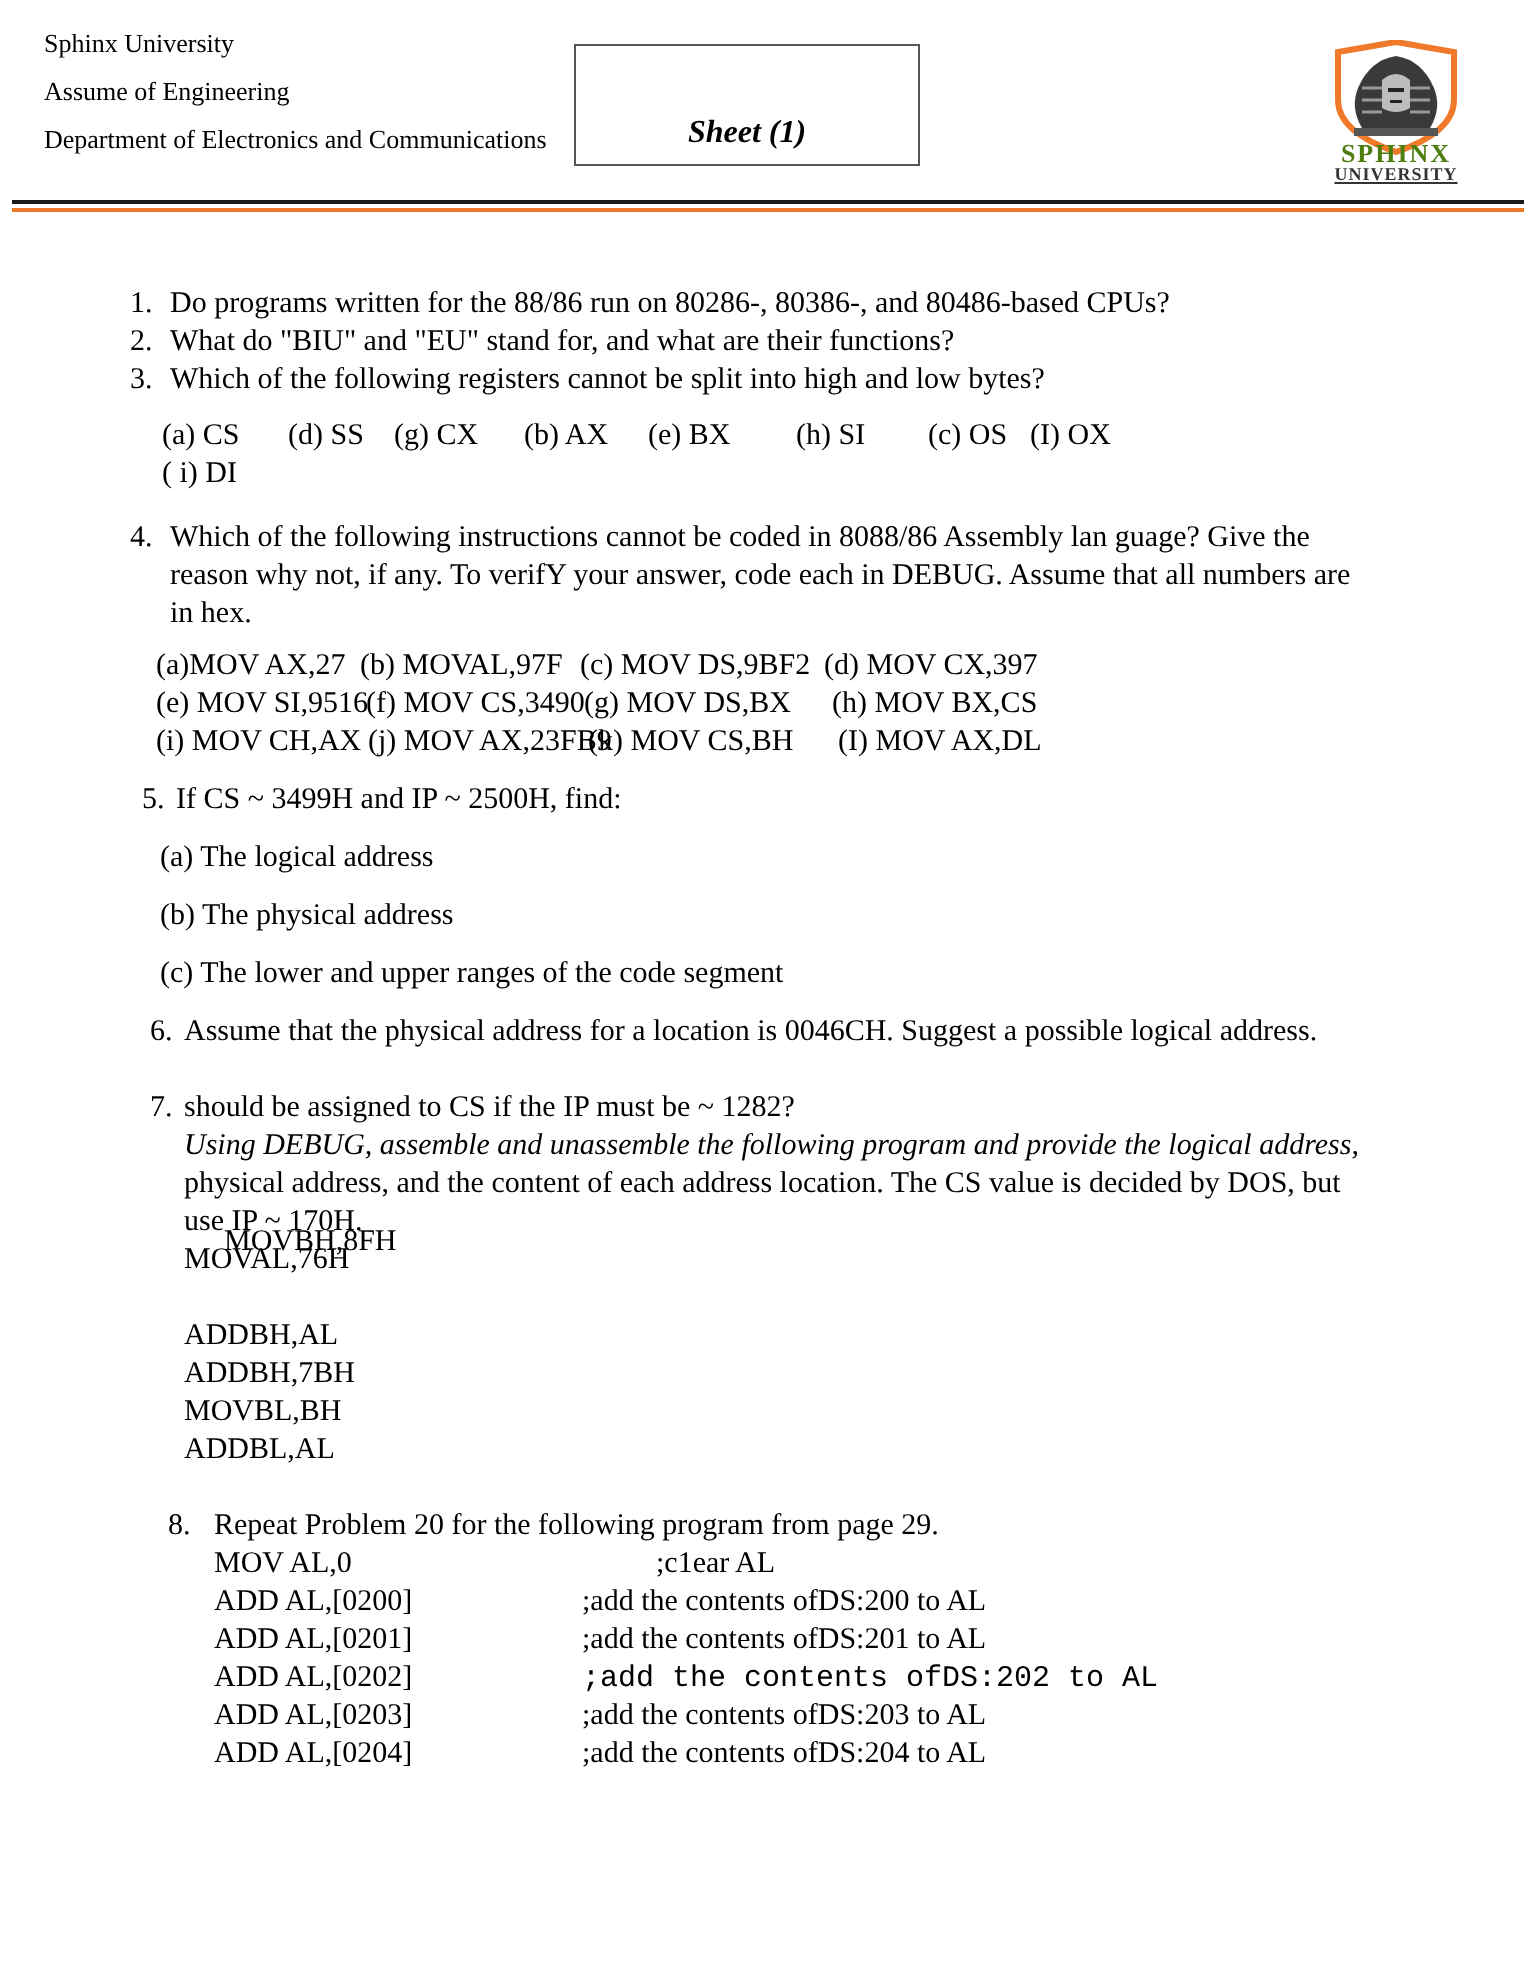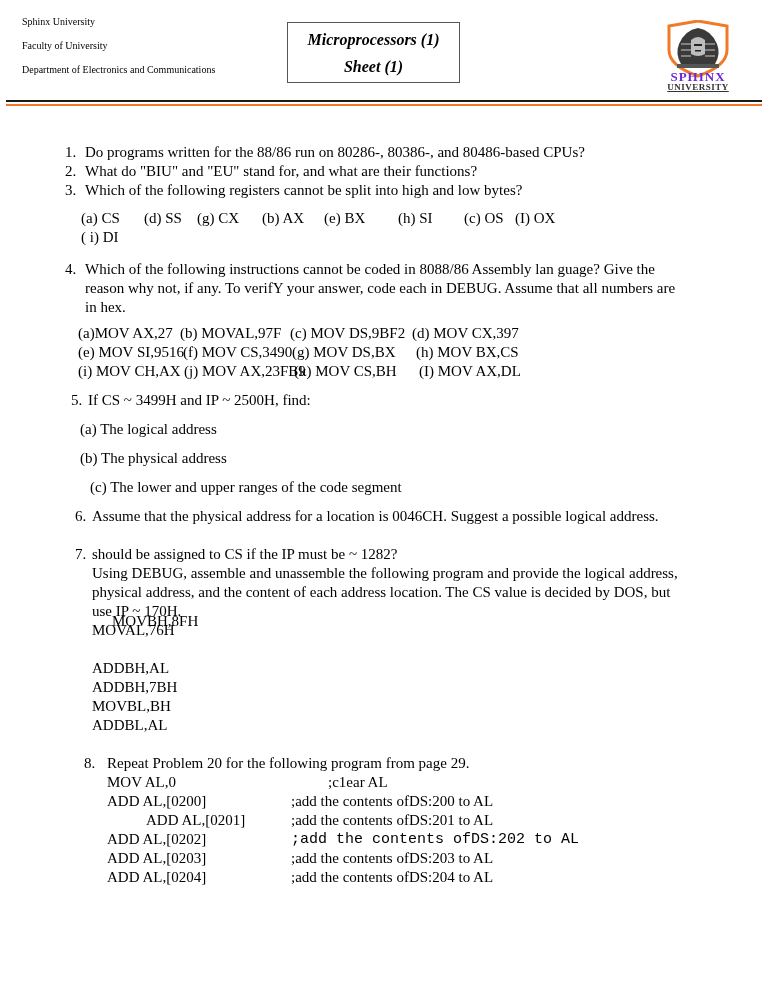--- a/index.html
+++ b/index.html
@@ -1,54 +1,53 @@
 <!DOCTYPE html>
 <html><head>
 <meta charset="utf-8">
 <style>
   html, body { margin: 0; padding: 0; background: #ffffff; }
   body { width: 768px; height: 994px; position: relative; overflow: hidden;
          font-family: "Liberation Serif", "DejaVu Serif", serif; color: #000; }
-  .hdr-left { position: absolute; left: 22px; top: 16px; font-size: 10px; line-height: 12px; }
+  .hdr-left { position: absolute; left: 22px; top: 16px; font-size: 13px; line-height: 12px; }
   .hdr-left div { margin-bottom: 12px; }
   .title-box { position: absolute; left: 287px; top: 22px; width: 173px; height: 61px;
                border: 1px solid #555; box-sizing: border-box; text-align: center;
                font-weight: bold; font-style: italic; font-size: 16px; }
   .title-box .t1 { position: absolute; left: 0; right: 0; top: 8px; }
   .title-box .t2 { position: absolute; left: 0; right: 0; top: 35px; }
   .logo { position: absolute; left: 655px; top: 20px; width: 86px; height: 72px; }
   .rule-black { position: absolute; left: 6px; right: 6px; top: 100px; height: 2px; background: #1a1a1a; }
   .rule-orange { position: absolute; left: 6px; right: 6px; top: 104px; height: 2px; background: #f07a2a; }
   .abs { position: absolute; font-size: 15px; line-height: 19px; white-space: nowrap; }
 </style>
 </head>
 <body>
 
 <div class="hdr-left">
   <div>Sphinx University</div>
-  <div>Faculty of University</div>
+  <div>Assume of Engineering</div>
   <div>Department of Electronics and Communications</div>
 </div>
 
 <div class="title-box">
-  <div class="t1">Microprocessors (1)</div>
   <div class="t2">Sheet (1)</div>
 </div>
 
 <div class="logo">
   <svg width="86" height="72" viewBox="0 0 86 72">
     <path d="M14 6 L43 1 L72 6 L72 30 Q72 46 43 56 Q14 46 14 30 Z" fill="none" stroke="#f07a2a" stroke-width="3"></path>
     <path d="M43 8 Q30 10 24 24 Q20 34 26 44 L60 44 Q66 34 62 24 Q56 10 43 8 Z" fill="#3a3a3a"></path>
     <path d="M36 20 Q43 14 50 20 L50 34 Q43 38 36 34 Z" fill="#bdbdbd"></path>
     <rect x="39" y="24" width="8" height="2" fill="#222"></rect>
     <rect x="40" y="30" width="6" height="1.5" fill="#222"></rect>
     <path d="M26 24 L36 24 M26 30 L36 30 M26 36 L36 36 M50 24 L60 24 M50 30 L60 30 M50 36 L60 36" stroke="#999" stroke-width="1.5"></path>
     <rect x="22" y="44" width="42" height="4" fill="#555"></rect>
   </svg>
-  <div style="position:absolute;left:0;right:0;top:51px;text-align:center;font-family:'Liberation Serif',serif;font-weight:bold;font-size:13px;color:#6d28d9;letter-spacing:1px;line-height:12px;">SPHINX</div>
+  <div style="position:absolute;left:0;right:0;top:51px;text-align:center;font-family:'Liberation Serif',serif;font-weight:bold;font-size:13px;color:#4d7c0f;letter-spacing:1px;line-height:12px;">SPHINX</div>
   <div style="position:absolute;left:0;right:0;top:62px;text-align:center;font-family:'Liberation Serif',serif;font-weight:bold;font-size:9px;color:#333;letter-spacing:0.5px;line-height:10px;text-decoration:underline;">UNIVERSITY</div>
 </div>
 
 <div class="rule-black"></div>
 <div class="rule-orange"></div>
 
 <div>
   <span class="abs" style="left:65px;top:143px;">1.</span>
   <span class="abs" style="left:85px;top:143px;">Do programs written for the 88/86 run on 80286-, 80386-, and 80486-based CPUs?</span>
 </div>
@@ -90,53 +89,53 @@
   <span class="abs" style="left:184px;top:362px;">(j) MOV AX,23FB9</span>
   <span class="abs" style="left:294px;top:362px;">(k) MOV CS,BH</span>
   <span class="abs" style="left:419px;top:362px;">(I) MOV AX,DL</span>
 </div>
 
 <div>
   <span class="abs" style="left:71px;top:391px;">5.</span>
   <span class="abs" style="left:88px;top:391px;">If CS ~ 3499H and IP ~ 2500H, find:</span>
   <span class="abs" style="left:80px;top:420px;">(a) The logical address</span>
   <span class="abs" style="left:80px;top:449px;">(b) The physical address</span>
-  <span class="abs" style="left:90px;top:478px;text-align:center;">(c) The lower and upper ranges of the code segment</span>
+  <span class="abs" style="left:80px;top:478px;text-align:center;">(c) The lower and upper ranges of the code segment</span>
 </div>
 
 <div>
   <span class="abs" style="left:75px;top:507px;">6.</span>
   <span class="abs" style="left:92px;top:507px;">Assume that the physical address for a location is 0046CH. Suggest a possible logical address.</span>
 </div>
 
 <div>
   <span class="abs" style="left:75px;top:545px;">7.</span>
   <span class="abs" style="left:92px;top:545px;">should be assigned to CS if the IP must be ~ 1282?</span>
-  <span class="abs" style="left:92px;top:564px;">Using DEBUG, assemble and unassemble the following program and provide the logical address,</span>
+  <span class="abs" style="left:92px;top:564px;font-style:italic;">Using DEBUG, assemble and unassemble the following program and provide the logical address,</span>
   <span class="abs" style="left:92px;top:583px;">physical address, and the content of each address location. The  CS value is decided by DOS, but</span>
   <span class="abs" style="left:92px;top:602px;">use IP ~ 170H.</span>
   <span class="abs" style="left:92px;top:621px;">MOVAL,76H</span>
   <span class="abs" style="left:92px;top:612px;margin-left:20px;">MOVBH,8FH</span>
   <span class="abs" style="left:92px;top:659px;">ADDBH,AL</span>
   <span class="abs" style="left:92px;top:678px;">ADDBH,7BH</span>
   <span class="abs" style="left:92px;top:697px;">MOVBL,BH</span>
   <span class="abs" style="left:92px;top:716px;">ADDBL,AL</span>
 </div>
 
 <div>
   <span class="abs" style="left:84px;top:754px;">8.</span>
   <span class="abs" style="left:107px;top:754px;">Repeat Problem 20 for the following program from page 29.</span>
 
   <span class="abs" style="left:107px;top:773px;">MOV AL,0</span>
   <span class="abs" style="left:328px;top:773px;">;c1ear AL</span>
 
   <span class="abs" style="left:107px;top:792px;">ADD AL,[0200]</span>
   <span class="abs" style="left:291px;top:792px;">;add the contents ofDS:200 to AL</span>
 
-  <span class="abs" style="left:107px;top:811px;margin-left:39px;">ADD AL,[0201]</span>
+  <span class="abs" style="left:107px;top:811px;">ADD AL,[0201]</span>
   <span class="abs" style="left:291px;top:811px;">;add the contents ofDS:201 to AL</span>
 
   <span class="abs" style="left:107px;top:830px;">ADD AL,[0202]</span>
   <span class="abs" style="left:291px;top:830px;font-family:Liberation Mono, monospace;">;add the contents ofDS:202 to AL</span>
 
   <span class="abs" style="left:107px;top:849px;">ADD AL,[0203]</span>
   <span class="abs" style="left:291px;top:849px;">;add the contents ofDS:203 to AL</span>
 
   <span class="abs" style="left:107px;top:868px;">ADD AL,[0204]</span>
   <span class="abs" style="left:291px;top:868px;">;add the contents ofDS:204 to AL</span>

